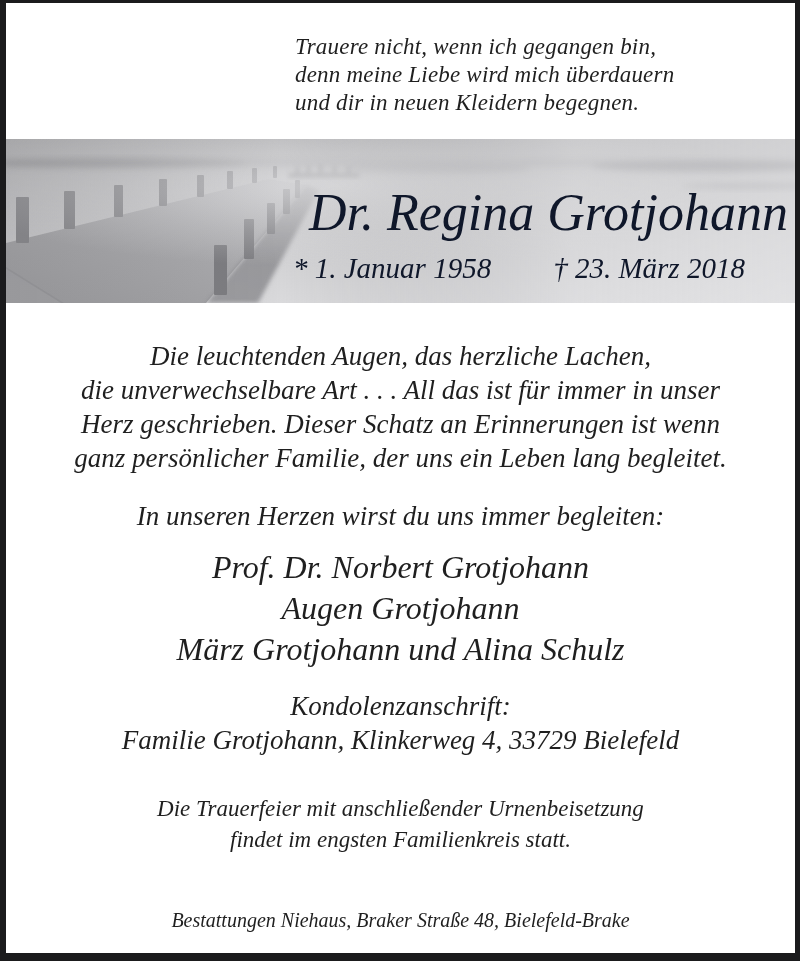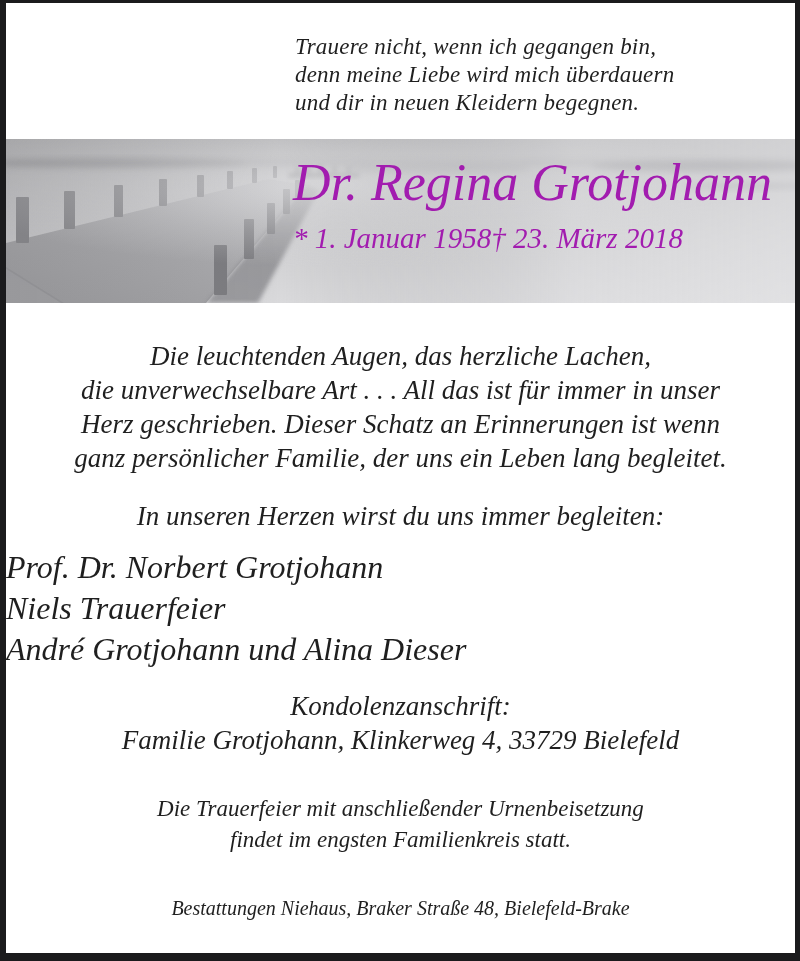--- a/index.html
+++ b/index.html
@@ -40,68 +40,71 @@
   .photo svg {
     position: absolute;
     inset: 0;
     width: 100%;
     height: 100%;
     display: block;
   }
   .name-block {
     position: absolute;
     left: 287px;
-    top: 14px;
+    top: 44px;
     width: 495px;
-    color: #a21caf;
+    color: #0f172a;
+    text-align: right;
   }
   .deceased-name {
     font-size: 52px;
     line-height: 1.15;
     white-space: nowrap;
   }
   .life-dates {
     display: flex;
+    gap: 62px;
     margin-top: 9px;
     font-size: 29px;
     white-space: nowrap;
   }
 
   
   .eulogy {
     margin-top: 36px;
     text-align: center;
     font-size: 27px;
     line-height: 34px;
   }
   .intro {
     margin-top: 24px;
     text-align: center;
     font-size: 27px;
     line-height: 34px;
   }
   .mourners {
     margin-top: 14px;
+    text-align: center;
     font-size: 32px;
     line-height: 41px;
   }
   .condolence {
     margin-top: 19px;
     text-align: center;
     font-size: 27px;
     line-height: 34px;
   }
   .funeral-note {
     margin-top: 36px;
     text-align: center;
     font-size: 23px;
     line-height: 31px;
   }
   .funeral-home {
-    margin-top: 40px;
+    margin-top: 52px;
     text-align: center;
     font-size: 20px;
     line-height: 26px;
   }
 </style>
 </head>
 <body>
 
 <div class="frame">
 
@@ -202,22 +205,22 @@
     <div>Die leuchtenden Augen, das herzliche Lachen,</div>
     <div>die unverwechselbare Art . . . All das ist für immer in unser</div>
     <div>Herz geschrieben. Dieser Schatz an Erinnerungen ist wenn</div>
     <div>ganz persönlicher Familie, der uns ein Leben lang begleitet.</div>
   </div>
 
   <div class="intro">In unseren Herzen wirst du uns immer begleiten:</div>
 
   <div class="mourners">
     <div>Prof. Dr. Norbert Grotjohann</div>
-    <div>Niels Trauerfeier</div>
-    <div>André Grotjohann und Alina Dieser</div>
+    <div>Augen Grotjohann</div>
+    <div>März Grotjohann und Alina Schulz</div>
   </div>
 
   <div class="condolence">
     <div>Kondolenzanschrift:</div>
     <div>Familie Grotjohann, Klinkerweg 4, 33729 Bielefeld</div>
   </div>
 
   <div class="funeral-note">
     <div>Die Trauerfeier mit anschließender Urnenbeisetzung</div>
     <div>findet im engsten Familienkreis statt.</div>

